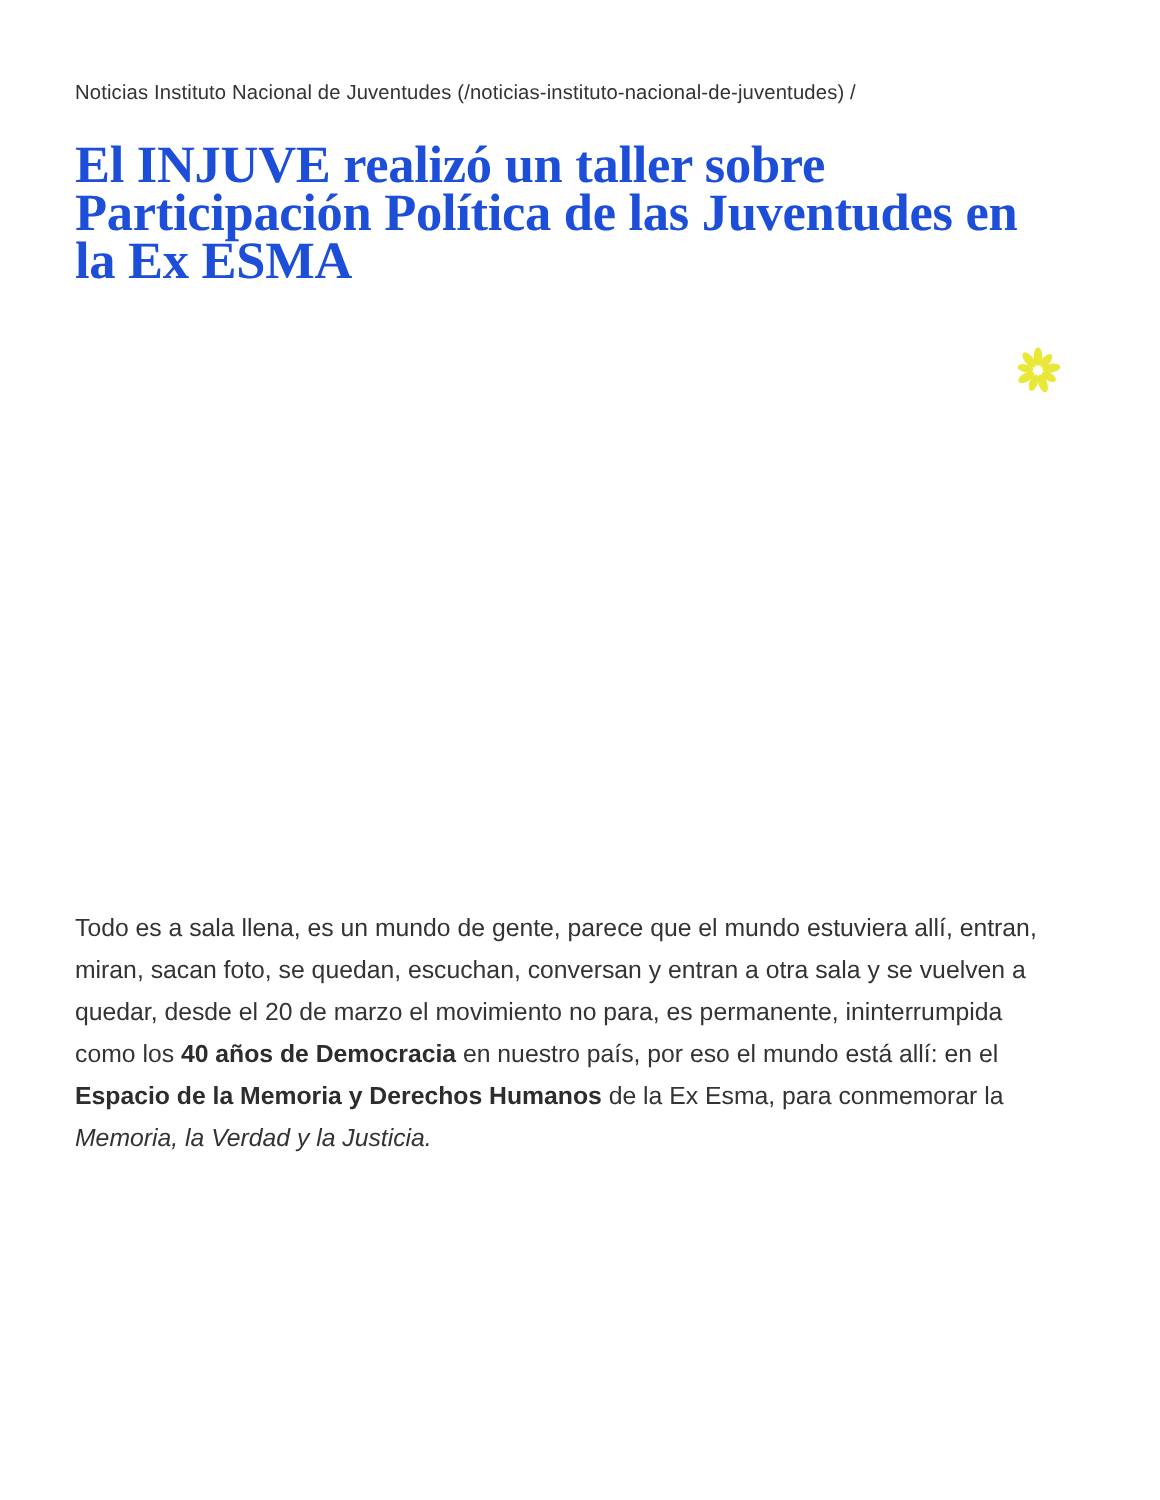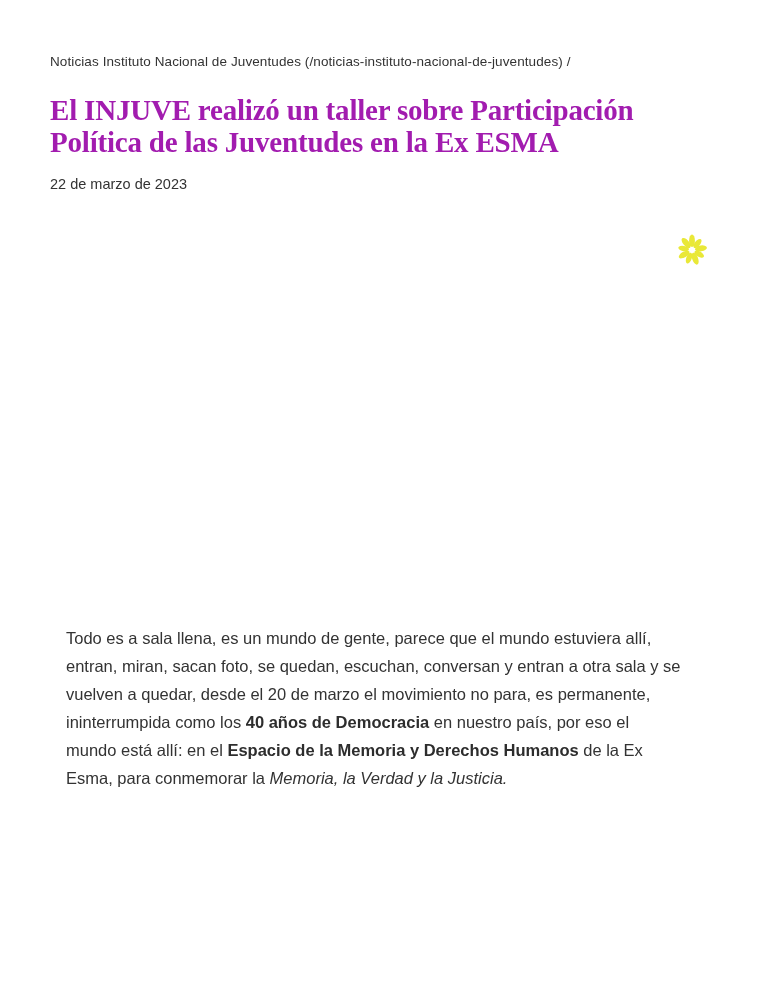--- a/index.html
+++ b/index.html
@@ -25,24 +25,24 @@
     font-size: 13.5px;
     line-height: 1.2;
     color: #333333;
     margin: 0 0 24px 0;
     letter-spacing: 0.1px;
     cursor: pointer;
   }
   .title {
     font-family: "Liberation Serif", "DejaVu Serif", serif;
     font-weight: 700;
-    font-size: 29px;
+    font-size: 35px;
     line-height: 32px;
     letter-spacing: -0.2px;
-    color: #a21caf;
+    color: #1d4ed8;
     margin: 0 0 17px 0;
     max-width: 690px;
   }
   .subtitle {
     font-size: 18.5px;
     line-height: 27.5px;
     color: #333333;
     margin: 0 0 31px 0;
     max-width: 675px;
   }
@@ -68,37 +68,36 @@
   }
   .spinner svg { width: 34px; height: 34px; display: block; }
   @keyframes spin {
     from { transform: rotate(0deg); }
     to   { transform: rotate(360deg); }
   }
   .bodytext {
     font-size: 16.5px;
     line-height: 28px;
     color: #333333;
-    margin: 16px;
+    margin: 0;
     max-width: 676px;
   }
   .bodytext .b { font-weight: 700; color: #2d2d2d; }
   .bodytext .i { font-style: italic; }
 </style>
 </head>
 <body>
 
 <div class="page">
 
   <nav class="breadcrumb">Noticias Instituto Nacional de Juventudes (/noticias-instituto-nacional-de-juventudes) /</nav>
 
   <h1 class="title">El INJUVE realizó un taller sobre Participación Política de las Juventudes en la Ex ESMA</h1>
 
 
-  <div class="date">22 de marzo de 2023</div>
 
   <div class="media">
     <span class="spinner">
       <svg viewBox="0 0 36 36" xmlns="http://www.w3.org/2000/svg" aria-hidden="true">
         <g fill="#E9E838">
           <ellipse cx="18" cy="8.2" rx="3.1" ry="6.6" transform="rotate(0 18 18)"></ellipse>
           <ellipse cx="18" cy="9.0" rx="2.9" ry="5.8" transform="rotate(40 18 18)"></ellipse>
           <ellipse cx="18" cy="8.4" rx="3.1" ry="6.4" transform="rotate(80 18 18)"></ellipse>
           <ellipse cx="18" cy="9.2" rx="2.8" ry="5.6" transform="rotate(120 18 18)"></ellipse>
           <ellipse cx="18" cy="8.2" rx="3.1" ry="6.6" transform="rotate(160 18 18)"></ellipse>

